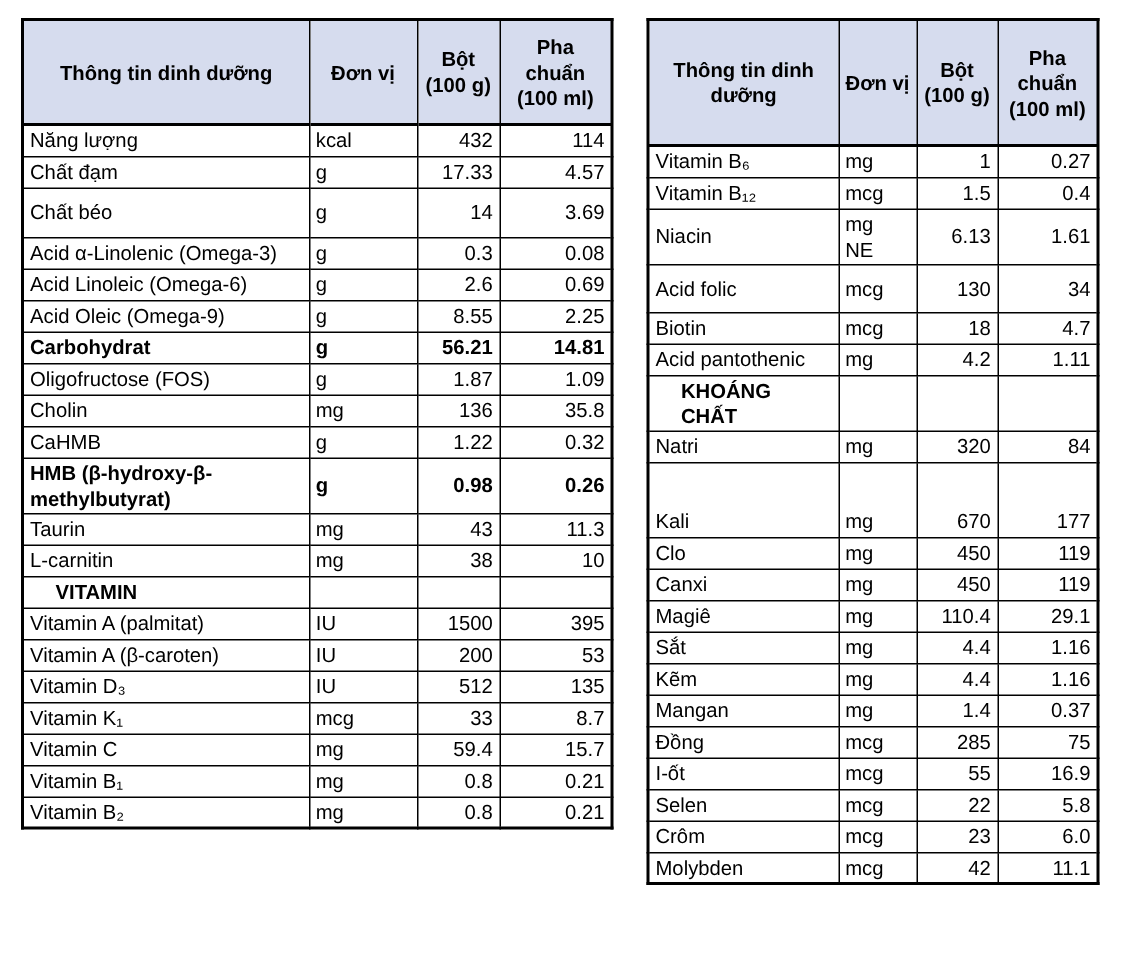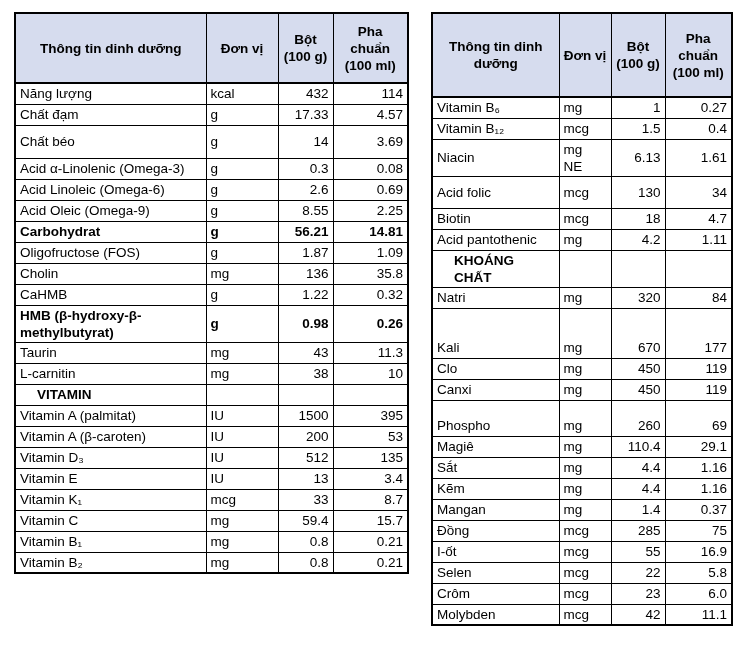--- a/index.html
+++ b/index.html
@@ -168,26 +168,20 @@
           <td class="num">200</td>
           <td class="num">53</td>
         </tr>
         <tr style="height: 21px;">
           <td class="label">Vitamin D₃</td>
           <td class="unit">IU</td>
           <td class="num">512</td>
           <td class="num">135</td>
         </tr>
         <tr style="height: 21px;">
-          <td class="label">Vitamin E</td>
-          <td class="unit">IU</td>
-          <td class="num">13</td>
-          <td class="num">3.4</td>
-        </tr>
-        <tr style="height: 21px;">
           <td class="label">Vitamin K₁</td>
           <td class="unit">mcg</td>
           <td class="num">33</td>
           <td class="num">8.7</td>
         </tr>
         <tr style="height: 21px;">
           <td class="label">Vitamin C</td>
           <td class="unit">mg</td>
           <td class="num">59.4</td>
           <td class="num">15.7</td>
@@ -282,26 +276,20 @@
           <td class="unit">mg</td>
           <td class="num">450</td>
           <td class="num">119</td>
         </tr>
         <tr style="height: 21px;">
           <td class="label">Canxi</td>
           <td class="unit">mg</td>
           <td class="num">450</td>
           <td class="num">119</td>
         </tr>
-        <tr class="va-bottom" style="height: 36px;">
-          <td class="label">Phospho</td>
-          <td class="unit">mg</td>
-          <td class="num">260</td>
-          <td class="num">69</td>
-        </tr>
         <tr style="height: 21px;">
           <td class="label">Magiê</td>
           <td class="unit">mg</td>
           <td class="num">110.4</td>
           <td class="num">29.1</td>
         </tr>
         <tr style="height: 21px;">
           <td class="label">Sắt</td>
           <td class="unit">mg</td>
           <td class="num">4.4</td>

